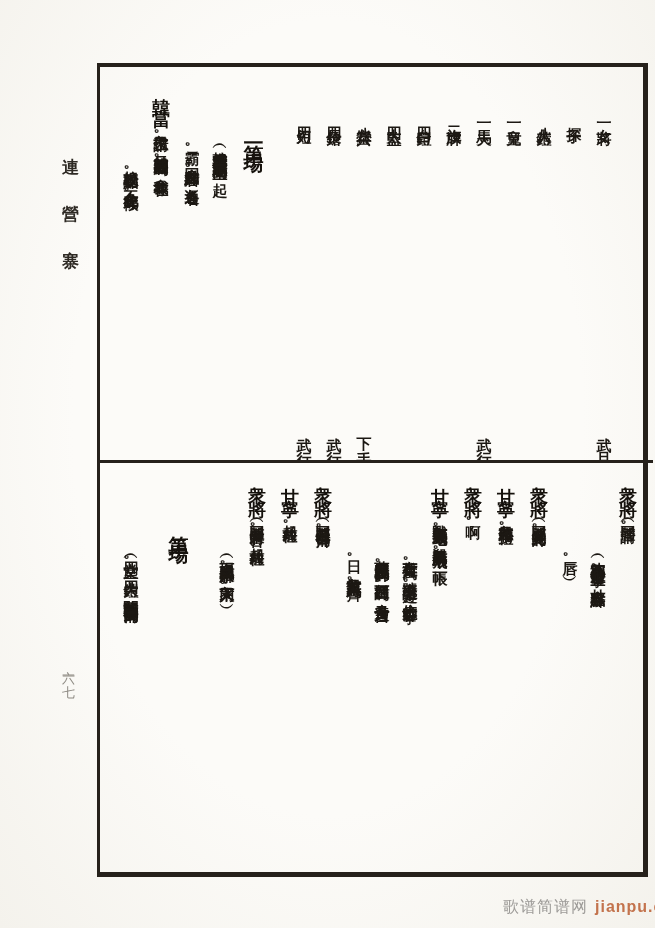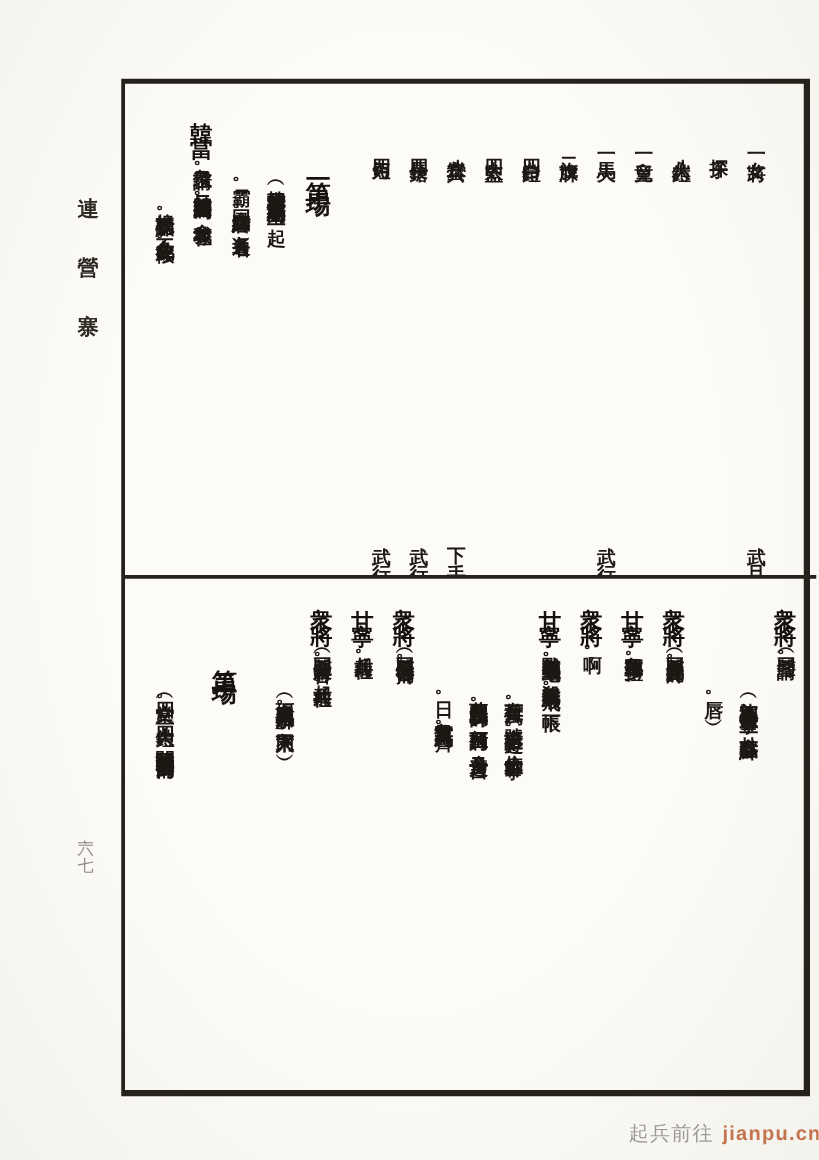--- a/index.html
+++ b/index.html
@@ -99,16 +99,16 @@
         <div class="col line"><span class="speaker">衆將</span><span class="speech">（同聲）俱已齊備。</span></div>
         <div class="col line"><span class="speaker">甘寧</span><span class="speech">起兵前往。</span></div>
         <div class="col line"><span class="speaker">衆將</span><span class="speech">（同聲）衆將官。起兵前往。</span></div>
         <div class="col direction">（場面吹風入松牌子。衆人同下。）</div>
         <div class="col title">第二場</div>
         <div class="col direction">（四文堂。四大鎧。闗興張苞張南引劉備同</div>
       </div>
   </div>
 
   <div class="watermark">
-    <span>起兵前往</span><span class="wm-url">jianpu.cn</span>
+    <span>歌谱简谱网</span><span class="wm-url">jianpu.cn</span>
   </div>
 
 </div>
 
 </body></html>

